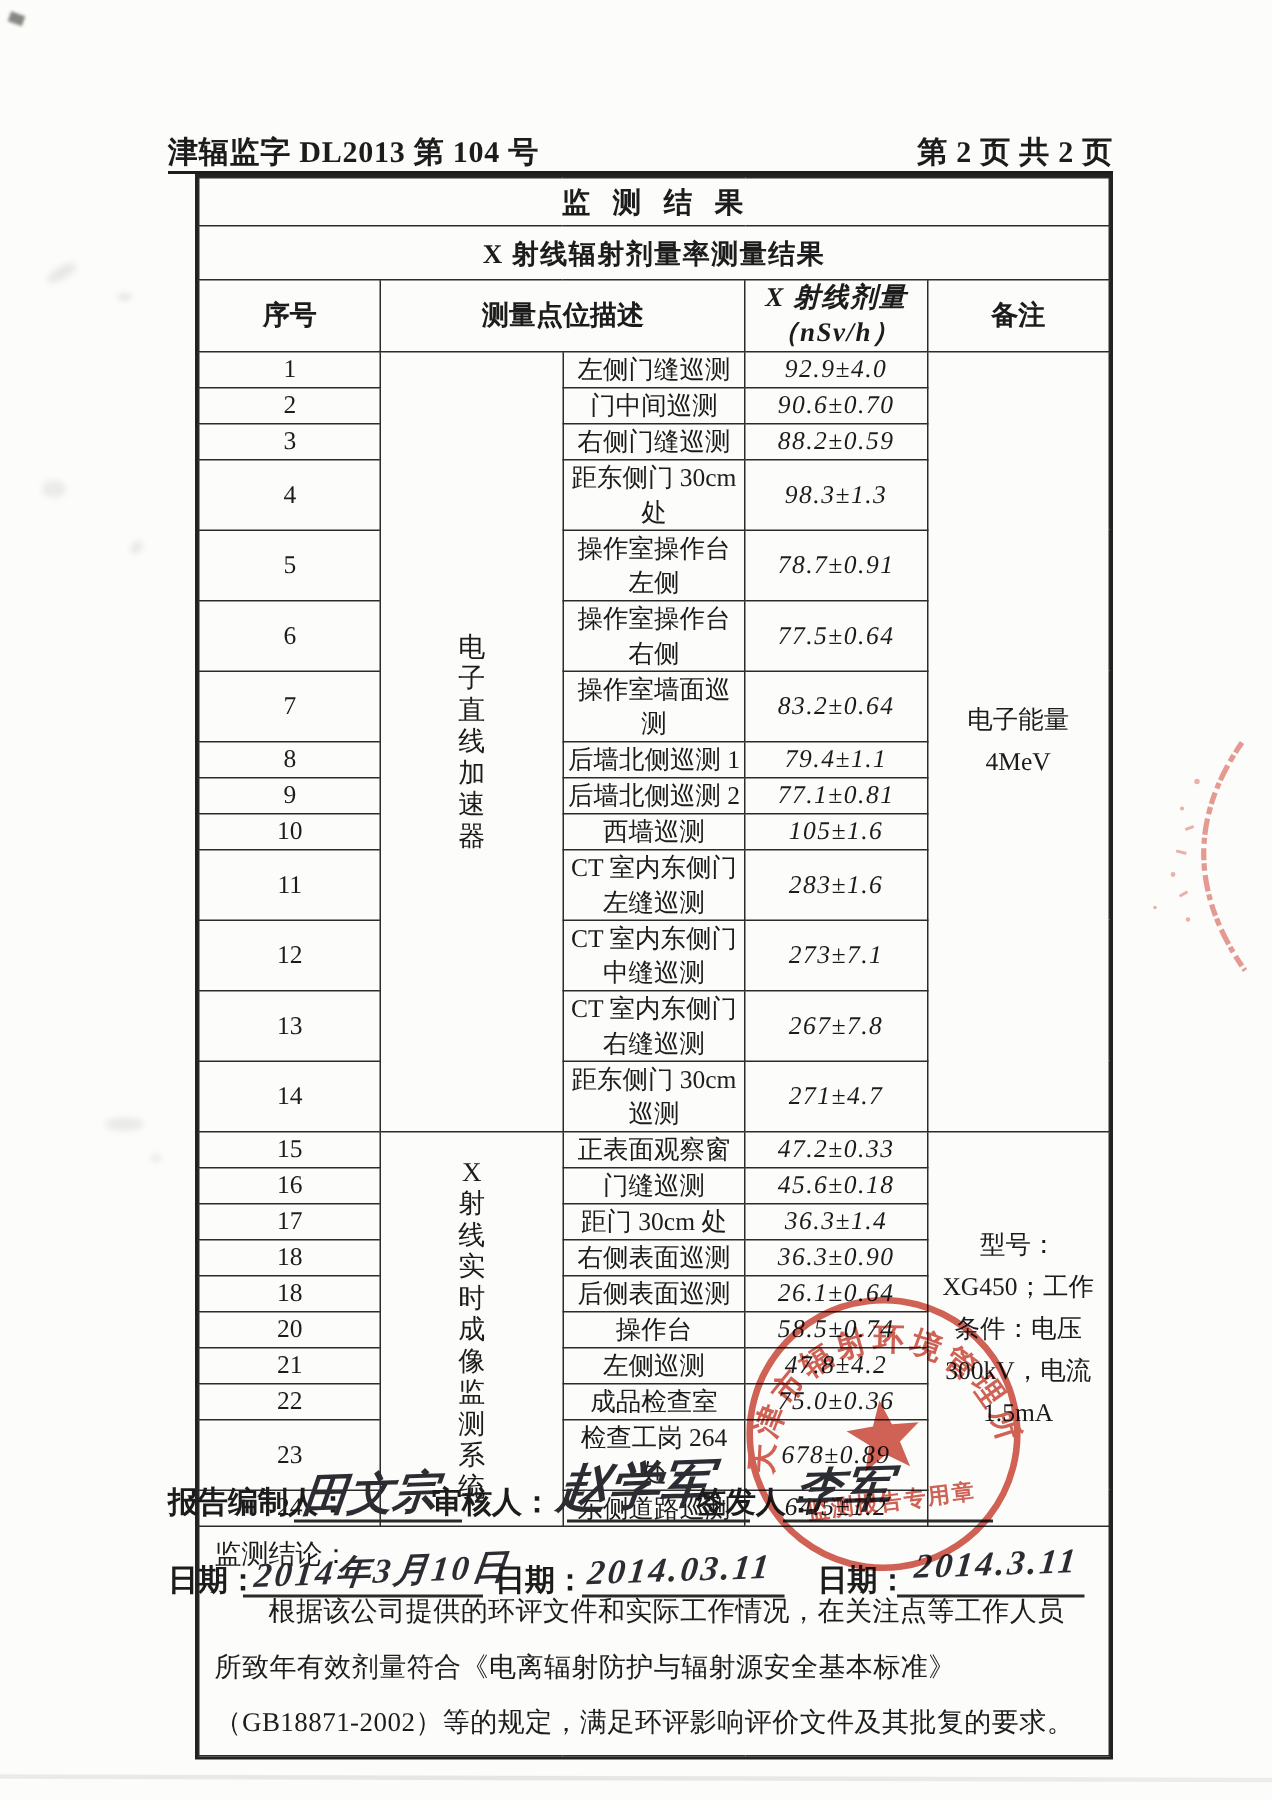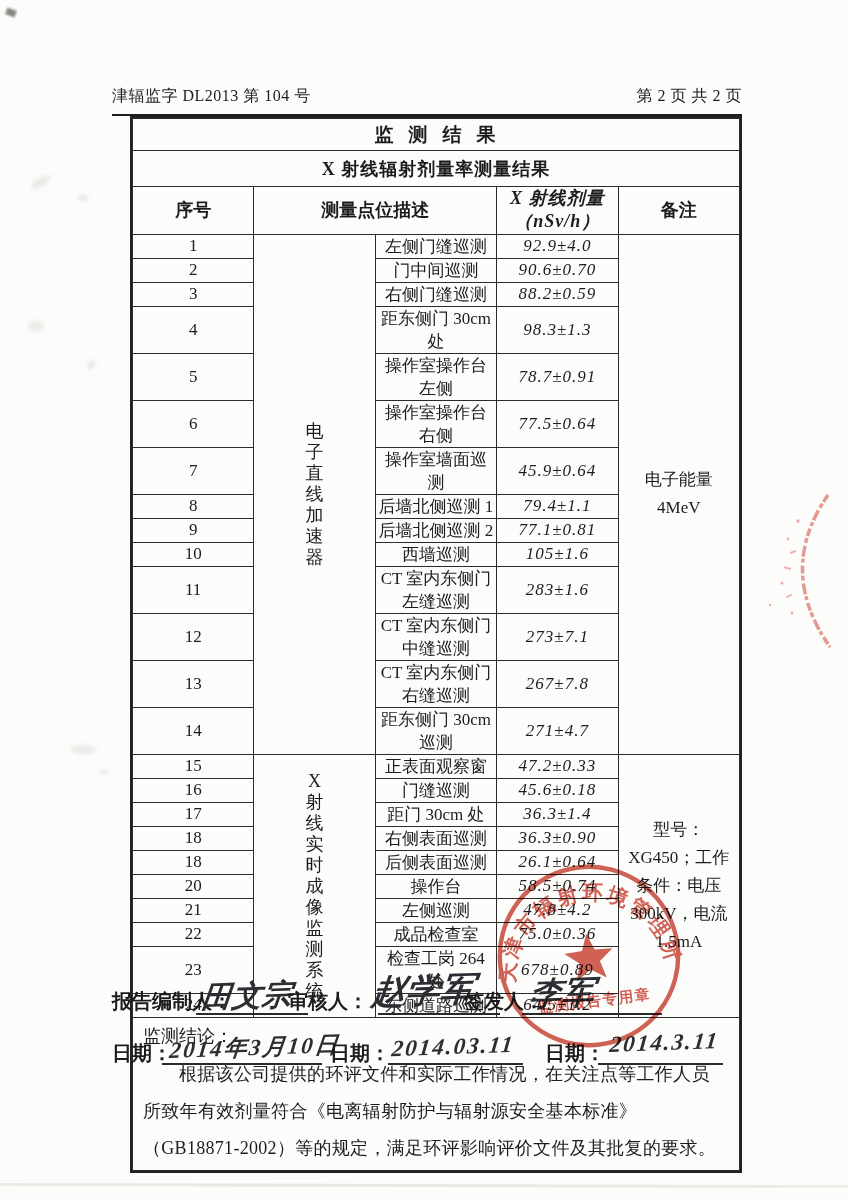--- a/index.html
+++ b/index.html
@@ -8,22 +8,22 @@
     background:#fcfcfa;
     font-family:"Liberation Serif","DejaVu Serif",serif;
     color:#1c1c1c;
   }
   .page{position:absolute;inset:0;}
 
   
   .hdr{
     position:absolute;left:112px;top:86px;width:630px;height:28px;
     border-bottom:2px solid #1d1d1d;
-    display:flex;justify-content:space-between;align-items:flex-start;
-    font-weight:normal;font-size:16px;letter-spacing:.5px;line-height:1.2;
+    display:flex;justify-content:space-between;align-items:flex-end;
+    font-weight:bold;font-size:20px;letter-spacing:.5px;line-height:1.2;
   }
 
   
   .tbl-wrap{position:absolute;left:130px;top:116px;width:608px;border:2px solid #222;}
   table{border-collapse:collapse;table-layout:fixed;width:100%;}
   td{border:1px solid #2b2b2b;text-align:center;vertical-align:middle;
      font-size:17px;padding:0 2px;overflow:hidden;}
   .r-title td{height:31px;font-weight:bold;font-size:19px;letter-spacing:15px;padding-left:15px;}
   .r-subtitle td{height:35px;font-weight:bold;font-size:18px;letter-spacing:1px;}
   .r-head td{height:43px;font-weight:bold;font-size:18px;line-height:1.3;}
@@ -146,21 +146,21 @@
             <td class="c-value">78.7±0.91</td>
           </tr>
           <tr class="data-row">
             <td class="c-no">6</td>
             <td class="c-desc">操作室操作台右侧</td>
             <td class="c-value">77.5±0.64</td>
           </tr>
           <tr class="data-row">
             <td class="c-no">7</td>
             <td class="c-desc">操作室墙面巡测</td>
-            <td class="c-value">45.9±0.64</td>
+            <td class="c-value">83.2±0.64</td>
           </tr>
           <tr class="data-row">
             <td class="c-no">8</td>
             <td class="c-desc">后墙北侧巡测 1</td>
             <td class="c-value">79.4±1.1</td>
           </tr>
           <tr class="data-row">
             <td class="c-no">9</td>
             <td class="c-desc">后墙北侧巡测 2</td>
             <td class="c-value">77.1±0.81</td>

